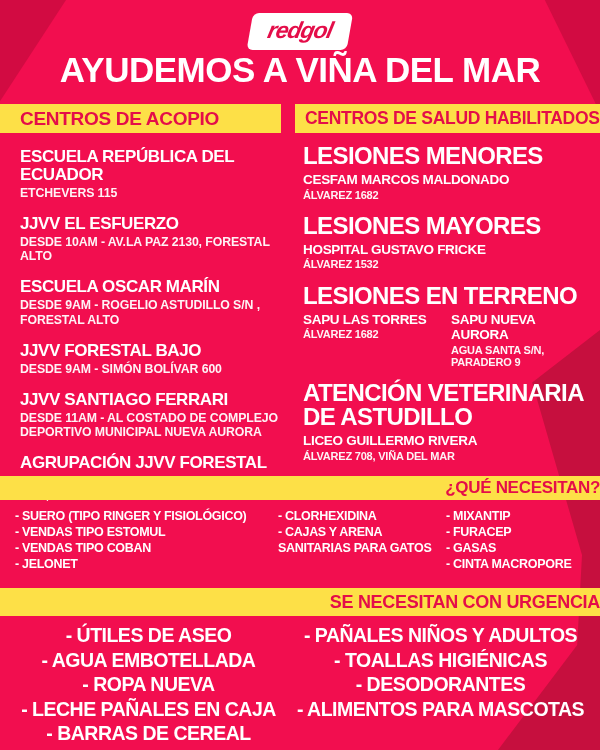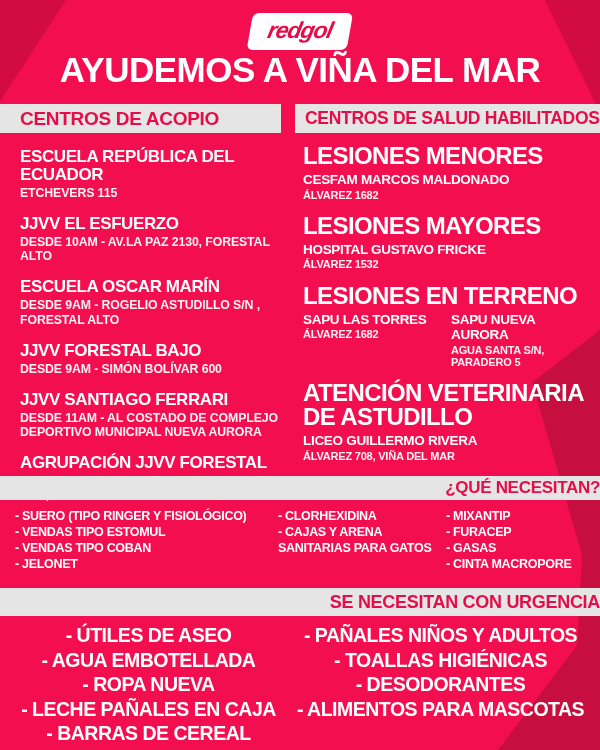--- a/index.html
+++ b/index.html
@@ -24,21 +24,21 @@
   .logo span{
     display:inline-block;transform:skewX(-2deg);
     color:#E40D49;font-style:italic;font-weight:900;font-size:23px;letter-spacing:-1px;
   }
   .title{
     top:52px;left:0;right:0;text-align:center;margin:0;
     color:#fff;font-weight:800;font-size:35px;letter-spacing:-0.5px;line-height:1.05;
   }
 
   
-  .bar{background:#e5e5e5;height:29px;display:flex;align-items:center;}
+  .bar{background:#fde047;height:29px;display:flex;align-items:center;}
   .bar span{color:#E40D49;font-weight:800;letter-spacing:-0.3px;}
   .bar-left{top:104px;left:0;width:281px;padding-left:20px;box-sizing:border-box;}
   .bar-left span{font-size:19px;}
   .bar-right{top:104px;left:295px;right:0;padding-left:10px;}
   .bar-right span{font-size:17.5px;}
   .bar-wide{left:0;right:0;justify-content:flex-end;}
   .bar-nec{top:476px;height:24px;}
   .bar-nec span{font-size:17px;}
   .bar-urg{top:588px;height:28px;}
   .bar-urg span{font-size:18px;}
@@ -164,21 +164,21 @@
     </div>
     <div class="salsec">
       <h2>LESIONES EN TERRENO</h2>
       <div class="entries">
         <div class="entry entry-w1">
           <span class="place">SAPU LAS TORRES</span>
           <span class="addr">ÁLVAREZ 1682</span>
         </div>
         <div class="entry entry-w2">
           <span class="place">SAPU NUEVA AURORA</span>
-          <span class="addr">AGUA SANTA S/N, PARADERO 5</span>
+          <span class="addr">AGUA SANTA S/N, PARADERO 9</span>
         </div>
       </div>
     </div>
     <div class="salsec">
       <h2>ATENCIÓN VETERINARIA DE ASTUDILLO</h2>
       <div class="entries">
         <div class="entry">
           <span class="place">LICEO GUILLERMO RIVERA</span>
           <span class="addr">ÁLVAREZ 708, VIÑA DEL MAR</span>
         </div>

